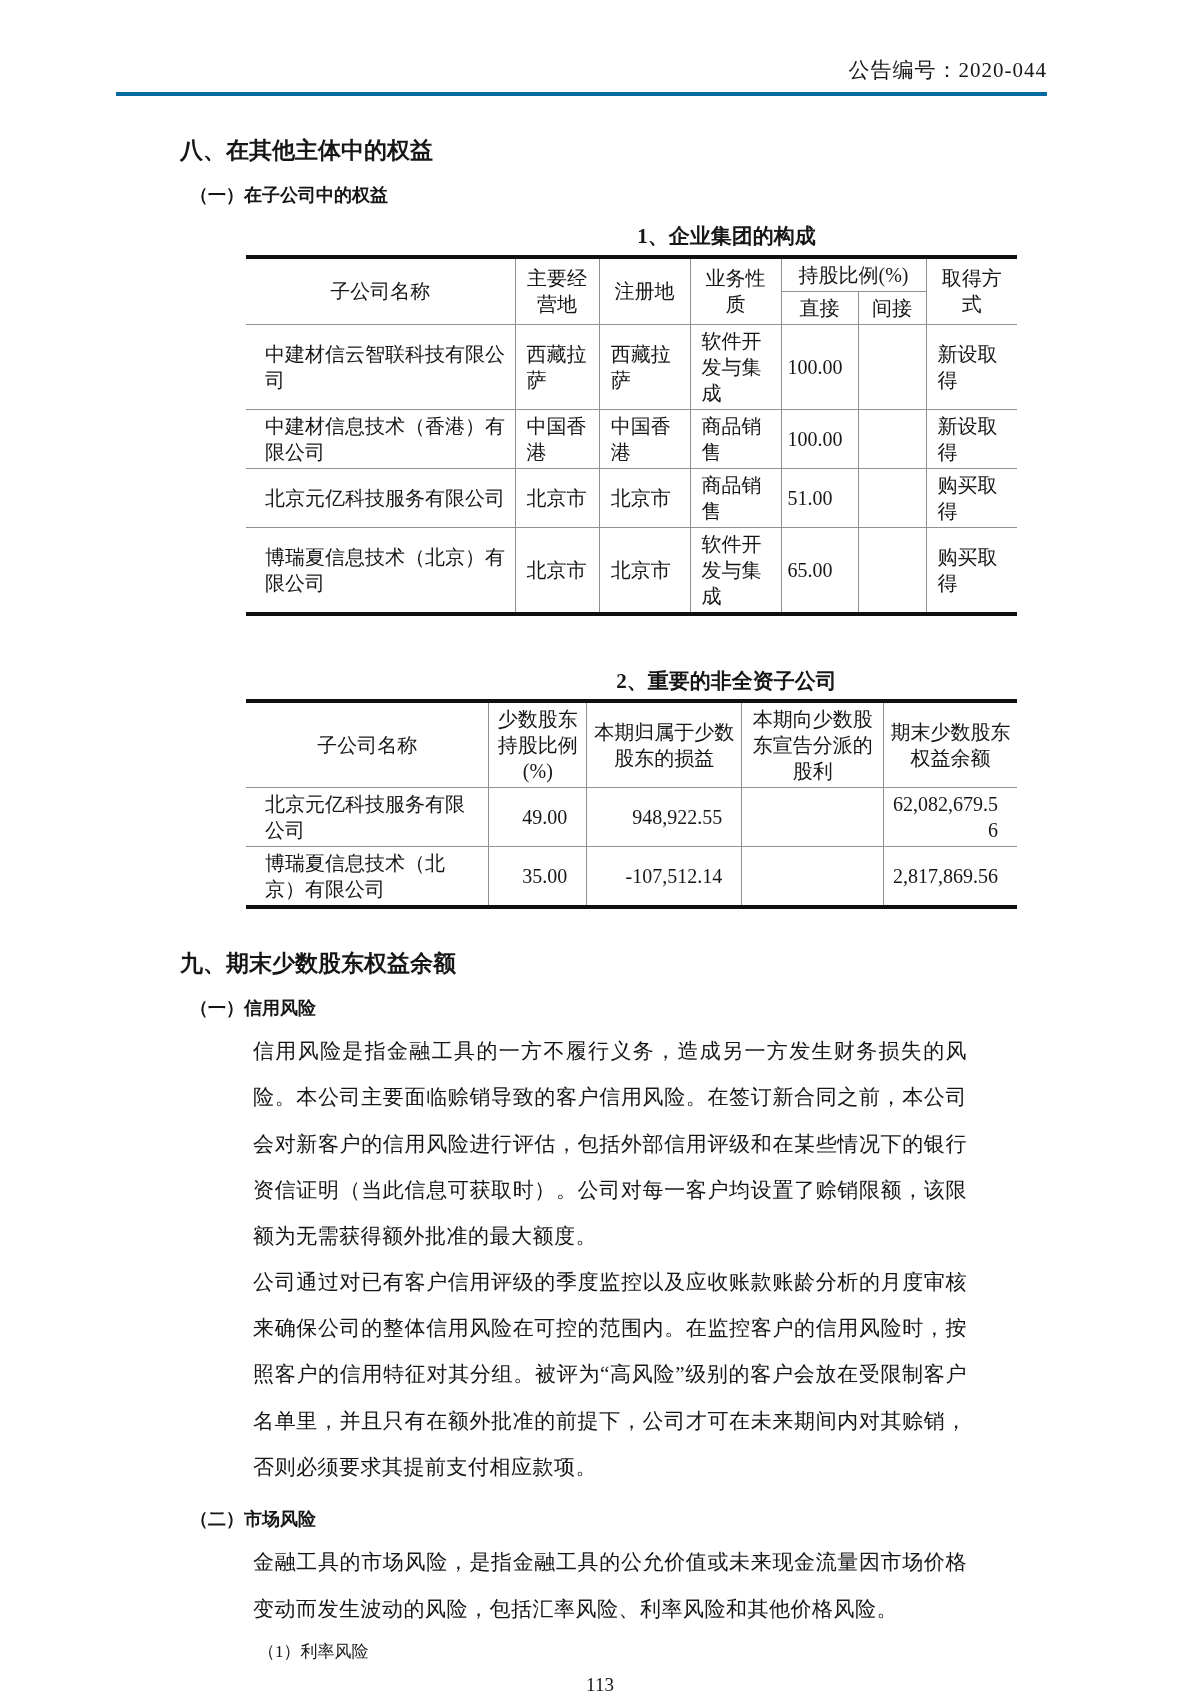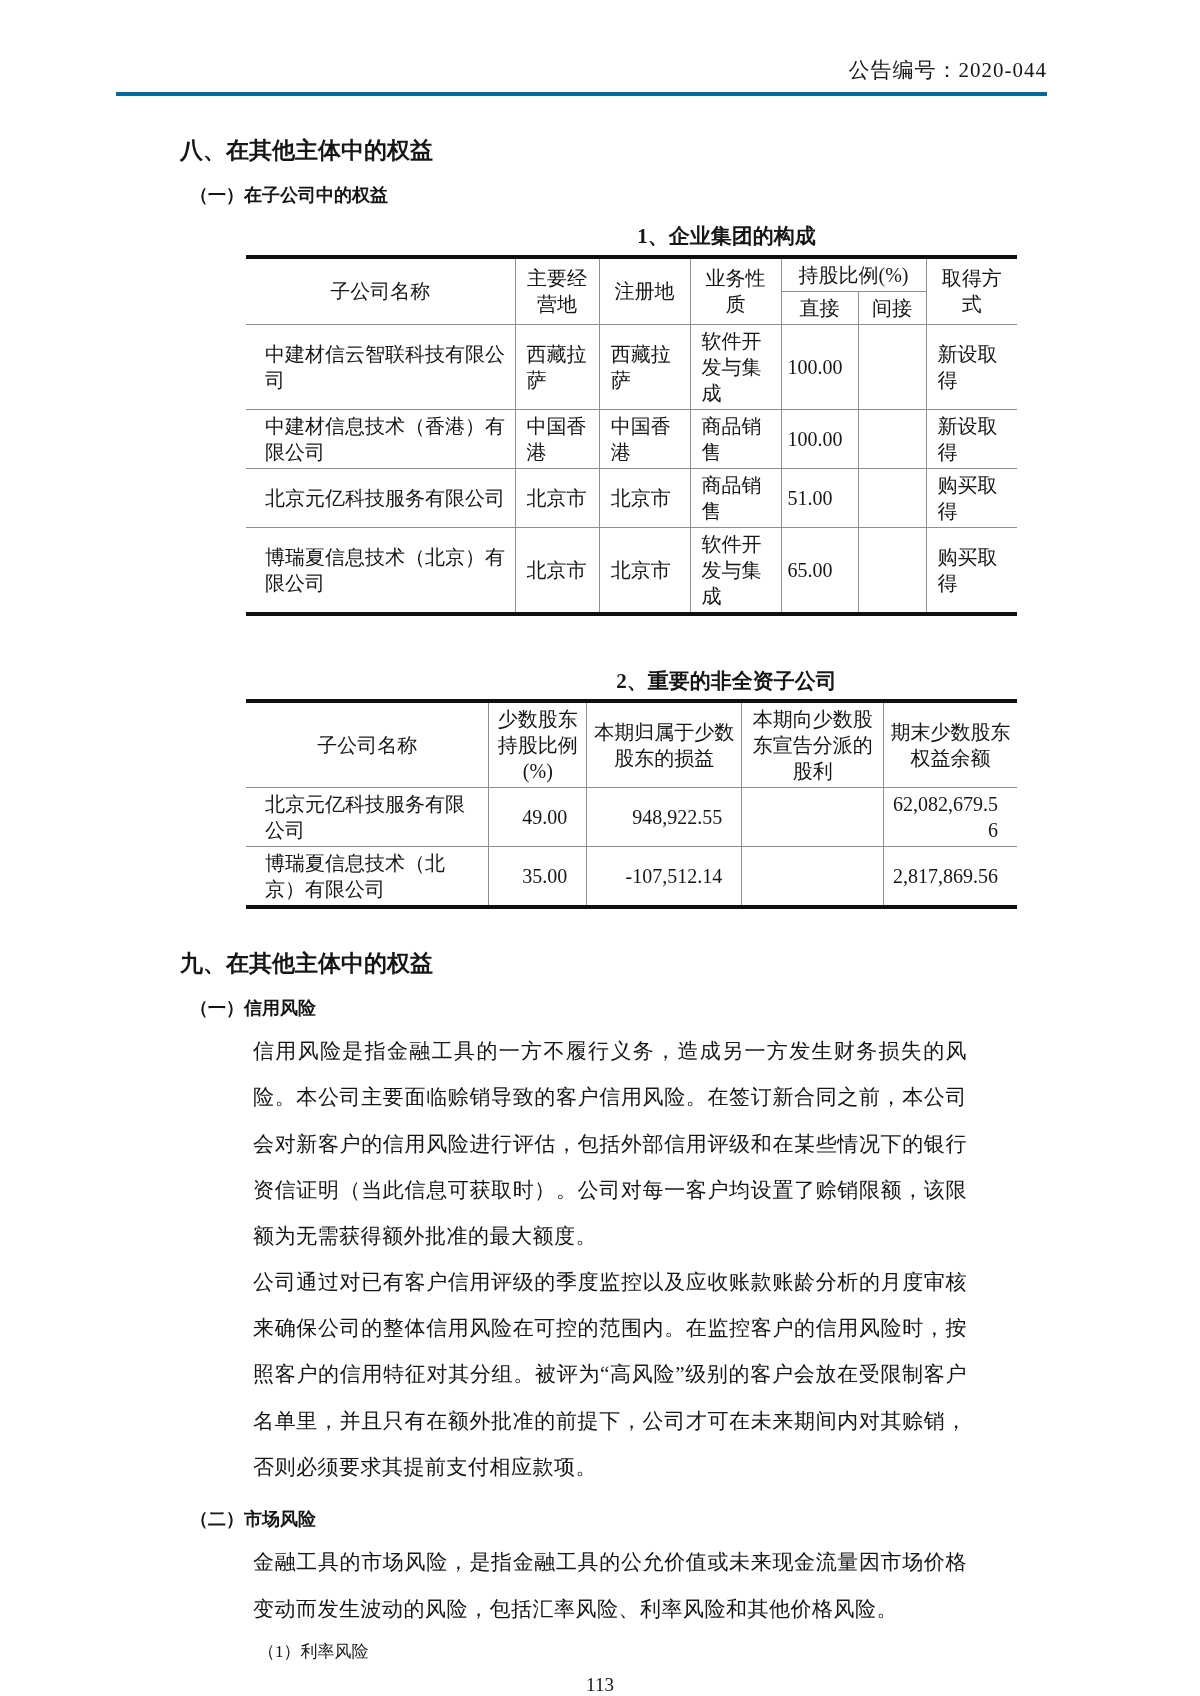--- a/index.html
+++ b/index.html
@@ -149,21 +149,21 @@
     <tr>
       <td class="cell-name">博瑞夏信息技术（北京）有限公司</td>
       <td class="cell-num-r">35.00</td>
       <td class="cell-num-r">-107,512.14</td>
       <td></td>
       <td class="cell-num-r">2,817,869.56</td>
     </tr>
   </tbody>
 </table>
 
-<div class="h1">九、在其他主体中的权益</div>
+<div class="h1">九、期末少数股东权益余额</div>
 <div class="h2">（一）信用风险</div>
 <p class="para">信用风险是指金融工具的一方不履行义务，造成另一方发生财务损失的风险。本公司主要面临赊销导致的客户信用风险。在签订新合同之前，本公司会对新客户的信用风险进行评估，包括外部信用评级和在某些情况下的银行资信证明（当此信息可获取时）。公司对每一客户均设置了赊销限额，该限额为无需获得额外批准的最大额度。</p>
 <p class="para cont">公司通过对已有客户信用评级的季度监控以及应收账款账龄分析的月度审核来确保公司的整体信用风险在可控的范围内。在监控客户的信用风险时，按照客户的信用特征对其分组。被评为“高风险”级别的客户会放在受限制客户名单里，并且只有在额外批准的前提下，公司才可在未来期间内对其赊销，否则必须要求其提前支付相应款项。</p>
 
 <div class="h2">（二）市场风险</div>
 <p class="para">金融工具的市场风险，是指金融工具的公允价值或未来现金流量因市场价格变动而发生波动的风险，包括汇率风险、利率风险和其他价格风险。</p>
 <div class="sub-item">（1）利率风险</div>
 
 <div class="page-num">113</div>
 

